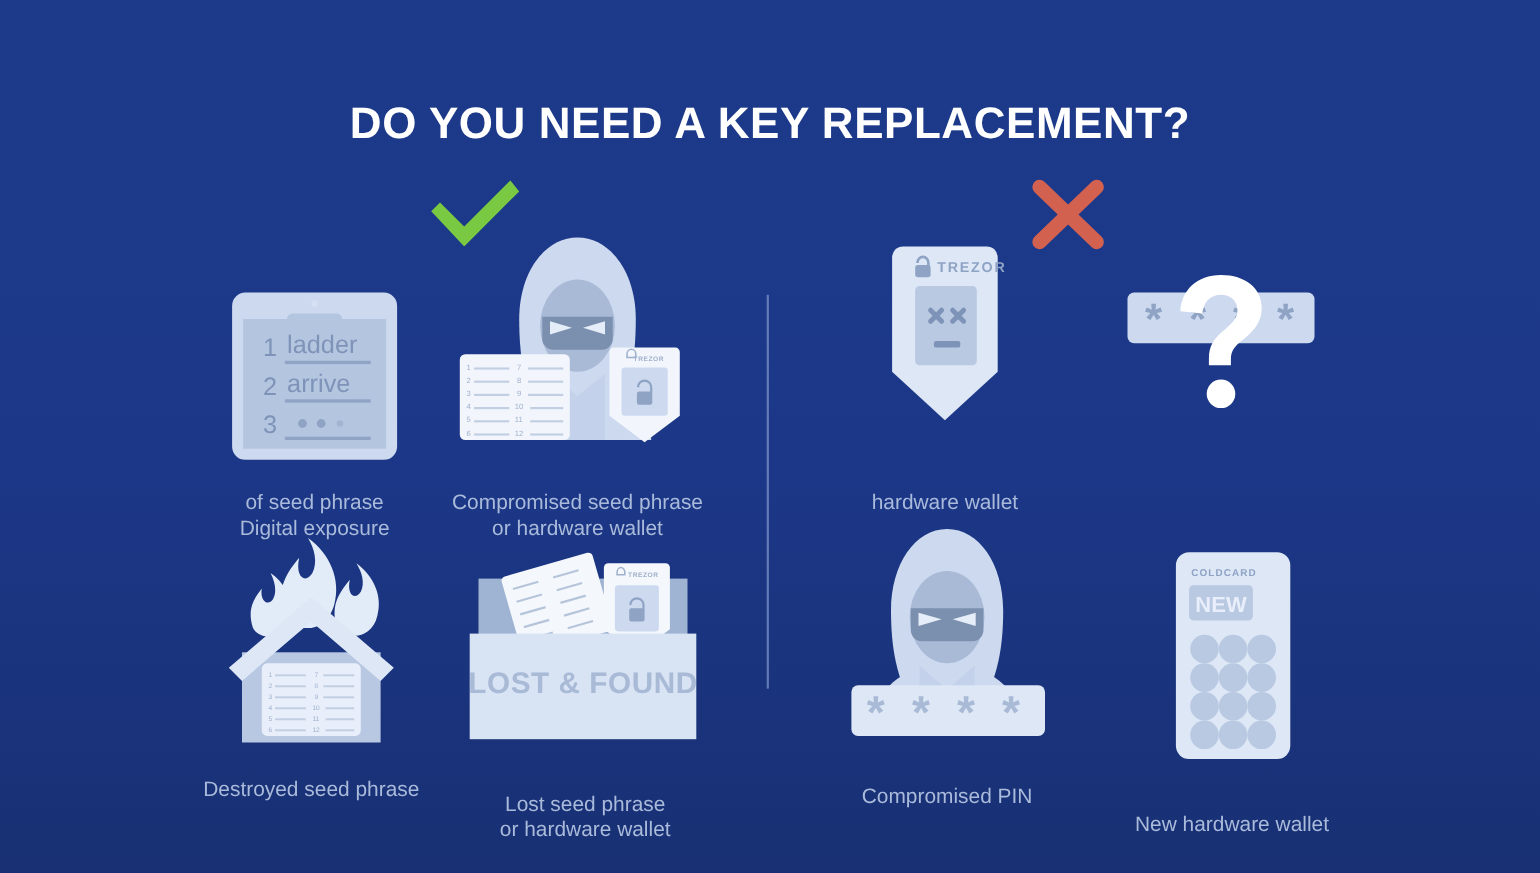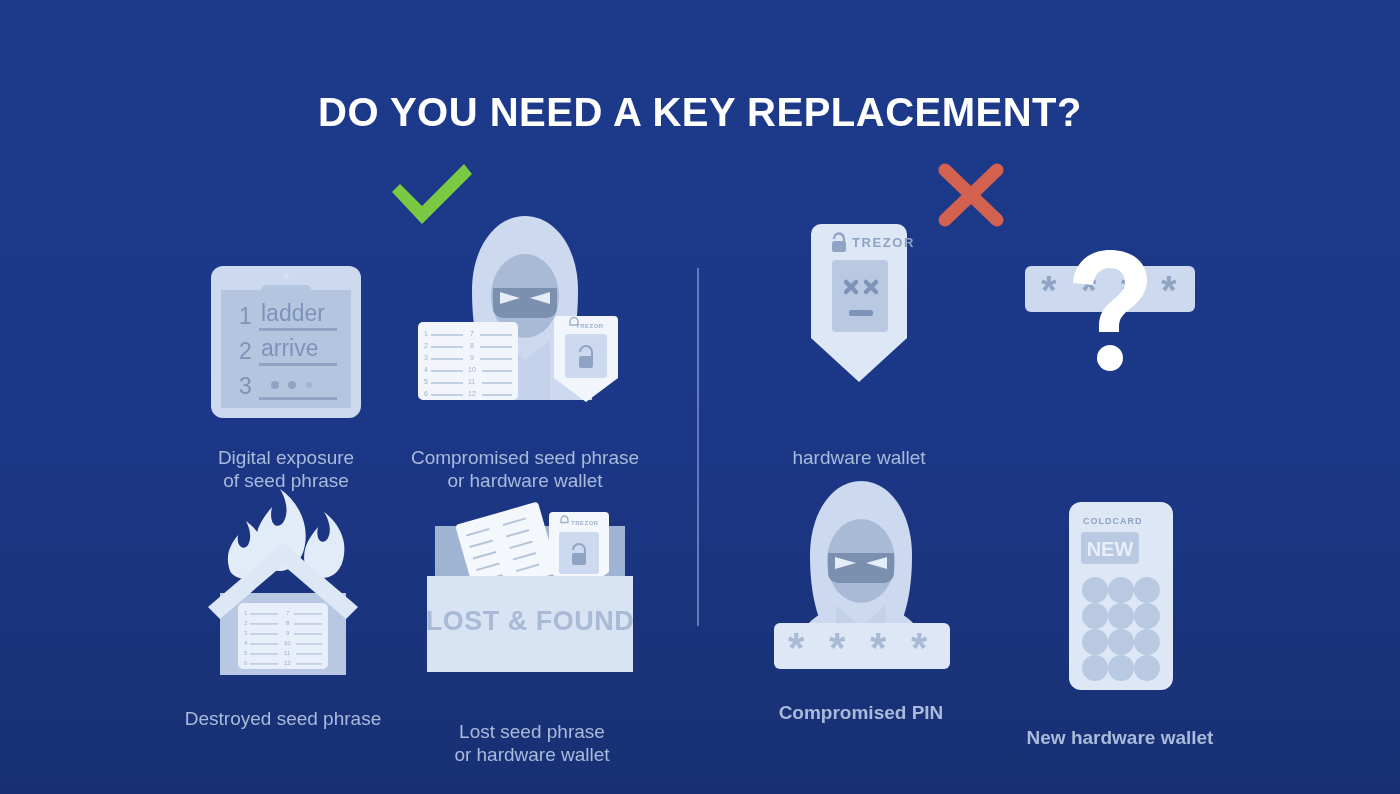--- a/index.html
+++ b/index.html
@@ -62,21 +62,21 @@
   .art > svg { position:absolute; left:0; top:0; }
 
   
   #cell-digital-exposure .caption,
   #cell-forgotten-pin   .caption { margin-top:18px; }
   #cell-broken-wallet   .caption { margin-top:28px; }
   #cell-compromised-seed .caption { margin-top:36px; }
   #cell-destroyed-seed  .caption,
   #cell-lost-seed       .caption { margin-top:22px; }
   #cell-compromised-pin .caption,
-  #cell-new-wallet      .caption { margin-top:28px;font-weight:bold; }
+  #cell-new-wallet      .caption { margin-top:40px; }
 </style>
 </head>
 <body>
 
 <div id="stage">
 
   <div id="title">DO YOU NEED A KEY REPLACEMENT?</div>
 
   <svg class="verdict" id="check-mark" viewBox="0 0 88 62">
     <path d="M4 30 L12 22 L34 44 L76 2 L84 12 L34 62 Z" fill="#7ac943"></path>
@@ -112,22 +112,22 @@
         <text x="78" y="166" font-family="Liberation Sans, sans-serif" font-size="23" fill="#7e93b8">3</text>
         <g>
           <circle cx="114" cy="157" r="4" fill="#8fa3c4"></circle>
           <circle cx="131" cy="157" r="4" fill="#8fa3c4"></circle>
           <circle cx="148" cy="157" r="3" fill="#a3b4d0"></circle>
         </g>
         <rect x="98" y="169" width="78" height="3" fill="#8fa3c4"></rect>
       </svg>
     </div>
     <div class="caption">
+      <div>of seed phrase</div>
       <div>Digital exposure</div>
-      <div>of seed phrase</div>
     </div>
   </div>
 
   <div class="cell" id="cell-compromised-seed">
     <div class="art">
       <svg width="250" height="200" viewBox="0 0 250 200">
 
         <path d="M125 6 C95 6 72 38 72 80 C72 118 78 138 82 150
                  L168 150 C172 138 178 118 178 80 C178 38 155 6 125 6 Z" fill="#ccd9ef"></path>
 

